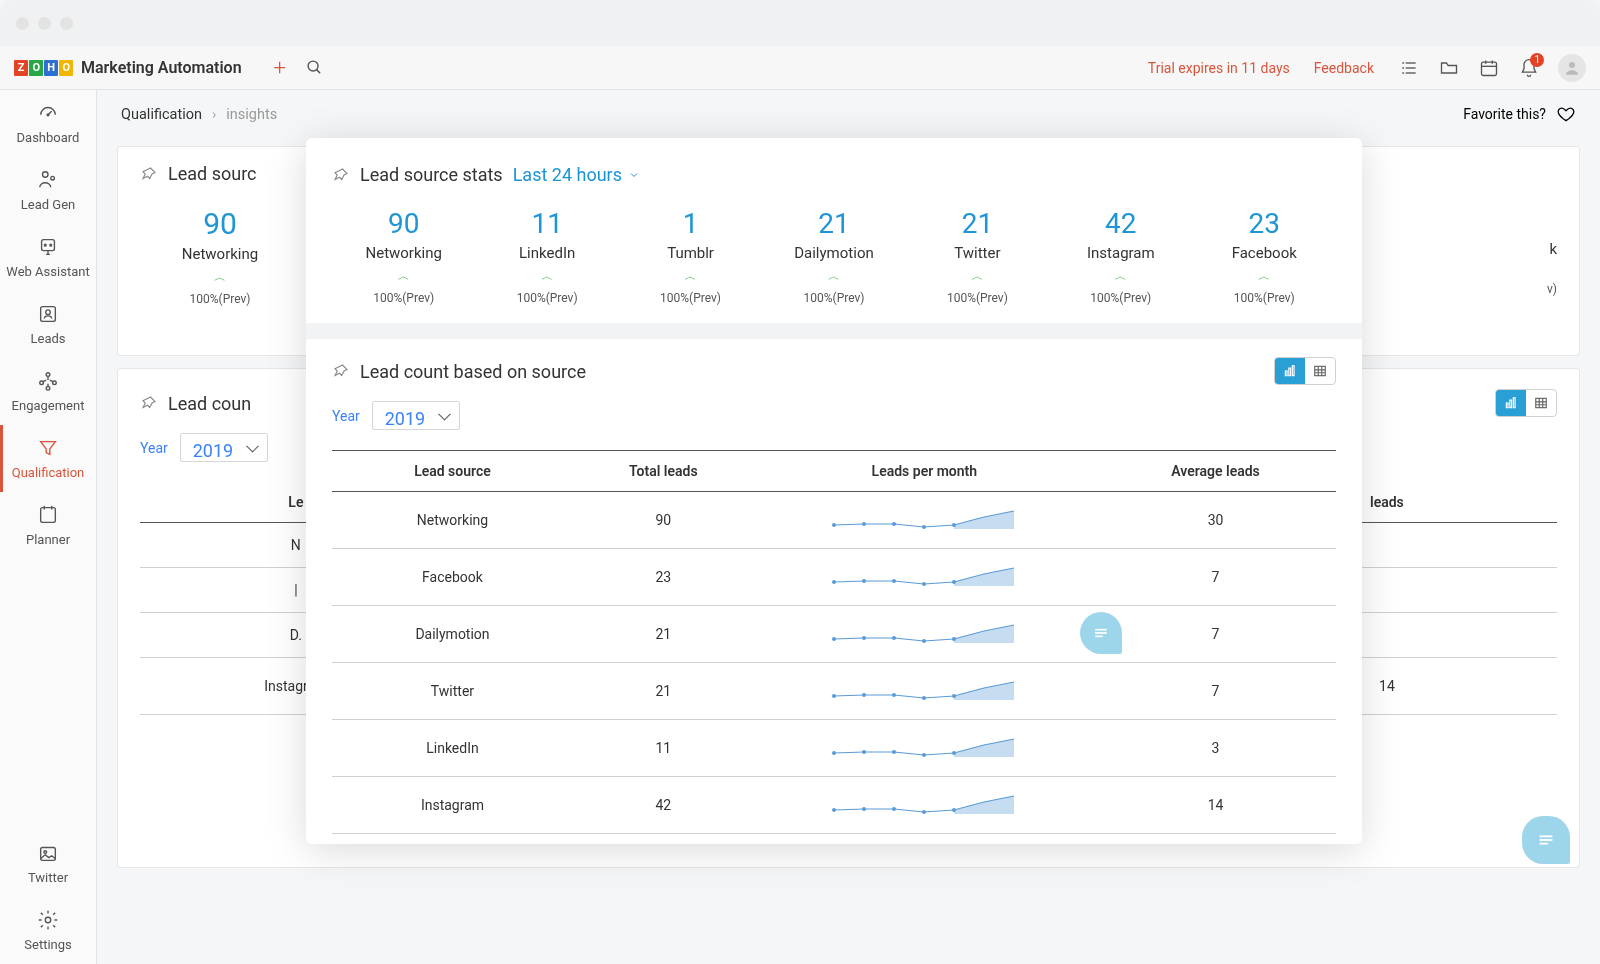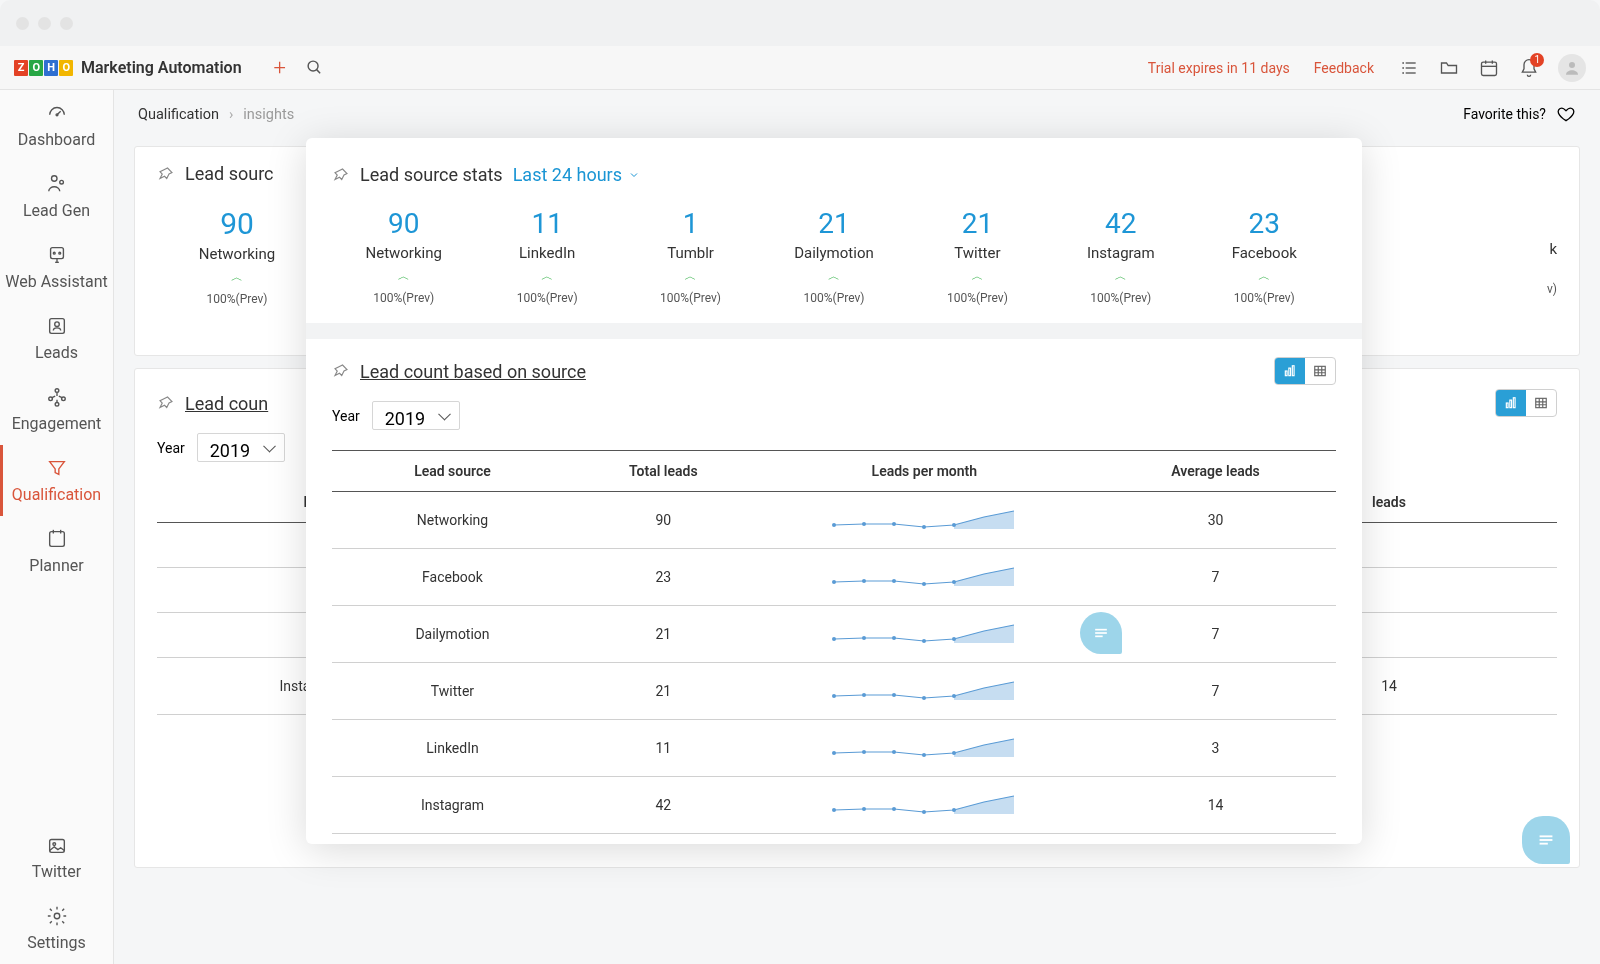--- a/index.html
+++ b/index.html
@@ -20,21 +20,21 @@
   .plus-icon{ color:#d9553b; font-size:22px; font-weight:300; }
   .top-right{ margin-left:auto; display:flex; align-items:center; gap:24px; }
   .red-link{ color:#d9553b; }
   .top-util{ display:flex; align-items:center; gap:18px; }
   .util-btn{ width:22px; height:22px; display:inline-flex; align-items:center; justify-content:center; color:#555; position:relative; }
   .notif-dot{ position:absolute; top:-4px; right:-4px; background:#e34225; color:#fff; font-size:10px; border-radius:8px; padding:0 4px; line-height:14px; }
   .avatar{ width:28px; height:28px; border-radius:50%; background:#e5e5e5; display:inline-flex; align-items:center; justify-content:center; color:#bbb; }
 
   
   .wrap{ display:flex; height: calc(100% - 90px); }
-  .sidebar{ width:114px; background:#fafafa; border-right:1px solid #e4e4e4; display:flex; flex-direction:column; font-size:16px; }
+  .sidebar{ width:97px; background:#fafafa; border-right:1px solid #e4e4e4; display:flex; flex-direction:column; font-size:13px; }
   .nav-item{ display:flex; flex-direction:column; align-items:center; padding:12px 4px; color:#555; cursor:pointer; position:relative; gap:6px; }
   .nav-item.active{ color:#d9553b; }
   .nav-item.active::before{ content:""; position:absolute; left:0; top:0; bottom:0; width:3px; background:#d9553b; }
   .nav-spacer{ flex:1; }
   .nav-ico{ width:22px; height:22px; display:inline-flex; align-items:center; justify-content:center; }
 
   .content{ flex:1; padding:0px 20px 0 20px; position:relative; overflow:hidden; }
   .breadcrumb{ display:flex; align-items:center; font-size:14.5px; padding:14px 4px 10px; color:#333; }
   .breadcrumb .sep{ margin:0 10px; color:#aaa; }
   .breadcrumb .light{ color:#9a9a9a; }
@@ -45,26 +45,26 @@
   .pin-icon{ color:#888; width:18px;height:18px; display:inline-flex; }
   .time-range{ color:#1a95d4; font-size:18px; display:inline-flex; align-items:center; gap:6px; }
 
   .stats-row{ display:flex; margin-top:22px; }
   .stat{ flex:1; text-align:center; }
   .stat-val{ font-size:30px; color:#1e96d6; font-weight:400; }
   .stat-label{ font-size:15px; color:#333; margin-top:4px; }
   .delta{ color:#36b24a; margin-top:6px; font-size:12px; }
   .prev{ font-size:12px; color:#555; margin-top:6px; }
 
-  .section-head{ display:flex; align-items:center; gap:10px; font-size:18px; color:#333; margin-top:4px;text-decoration:underline; }
+  .section-head{ display:flex; align-items:center; gap:10px; font-size:18px; color:#333; margin-top:4px; }
   .toggle-group{ margin-left:auto; display:flex; border:1px solid #d0d0d0; border-radius:4px; overflow:hidden; }
   .toggle-btn{ width:30px; height:26px; display:flex; align-items:center; justify-content:center; color:#666; }
   .toggle-btn.active{ background:#2a9fd6; color:#fff; }
 
-  .year-row{ display:flex; align-items:center; gap:12px; margin-top:16px; font-size:14px; color:#000000; }
+  .year-row{ display:flex; align-items:center; gap:12px; margin-top:16px; font-size:14px; color:#3b82f6; }
   .year-select{ border:1px solid #d6d6d6; padding:6px 34px 0 12px; border-radius:2px; position:relative; font-size:18px; }
   .year-select::after{ content:""; position:absolute; right:10px; top:50%; width:8px;height:8px; border-right:1.5px solid #555; border-bottom:1.5px solid #555; transform:translateY(-70%) rotate(45deg); }
 
   table{ width:100%; border-collapse:collapse; margin-top:20px; font-size:14px; }
   th{ font-weight:600; color:#333; padding:12px 8px; border-bottom:1.2px solid #555; text-align:center; }
   td{ padding:14px 8px; border-bottom:1px solid #d0d0d0; text-align:center; color:#333; }
   td.src{ font-weight:400; }
 
   
   .spark{ width:180px; height:28px; margin:0 auto; }

